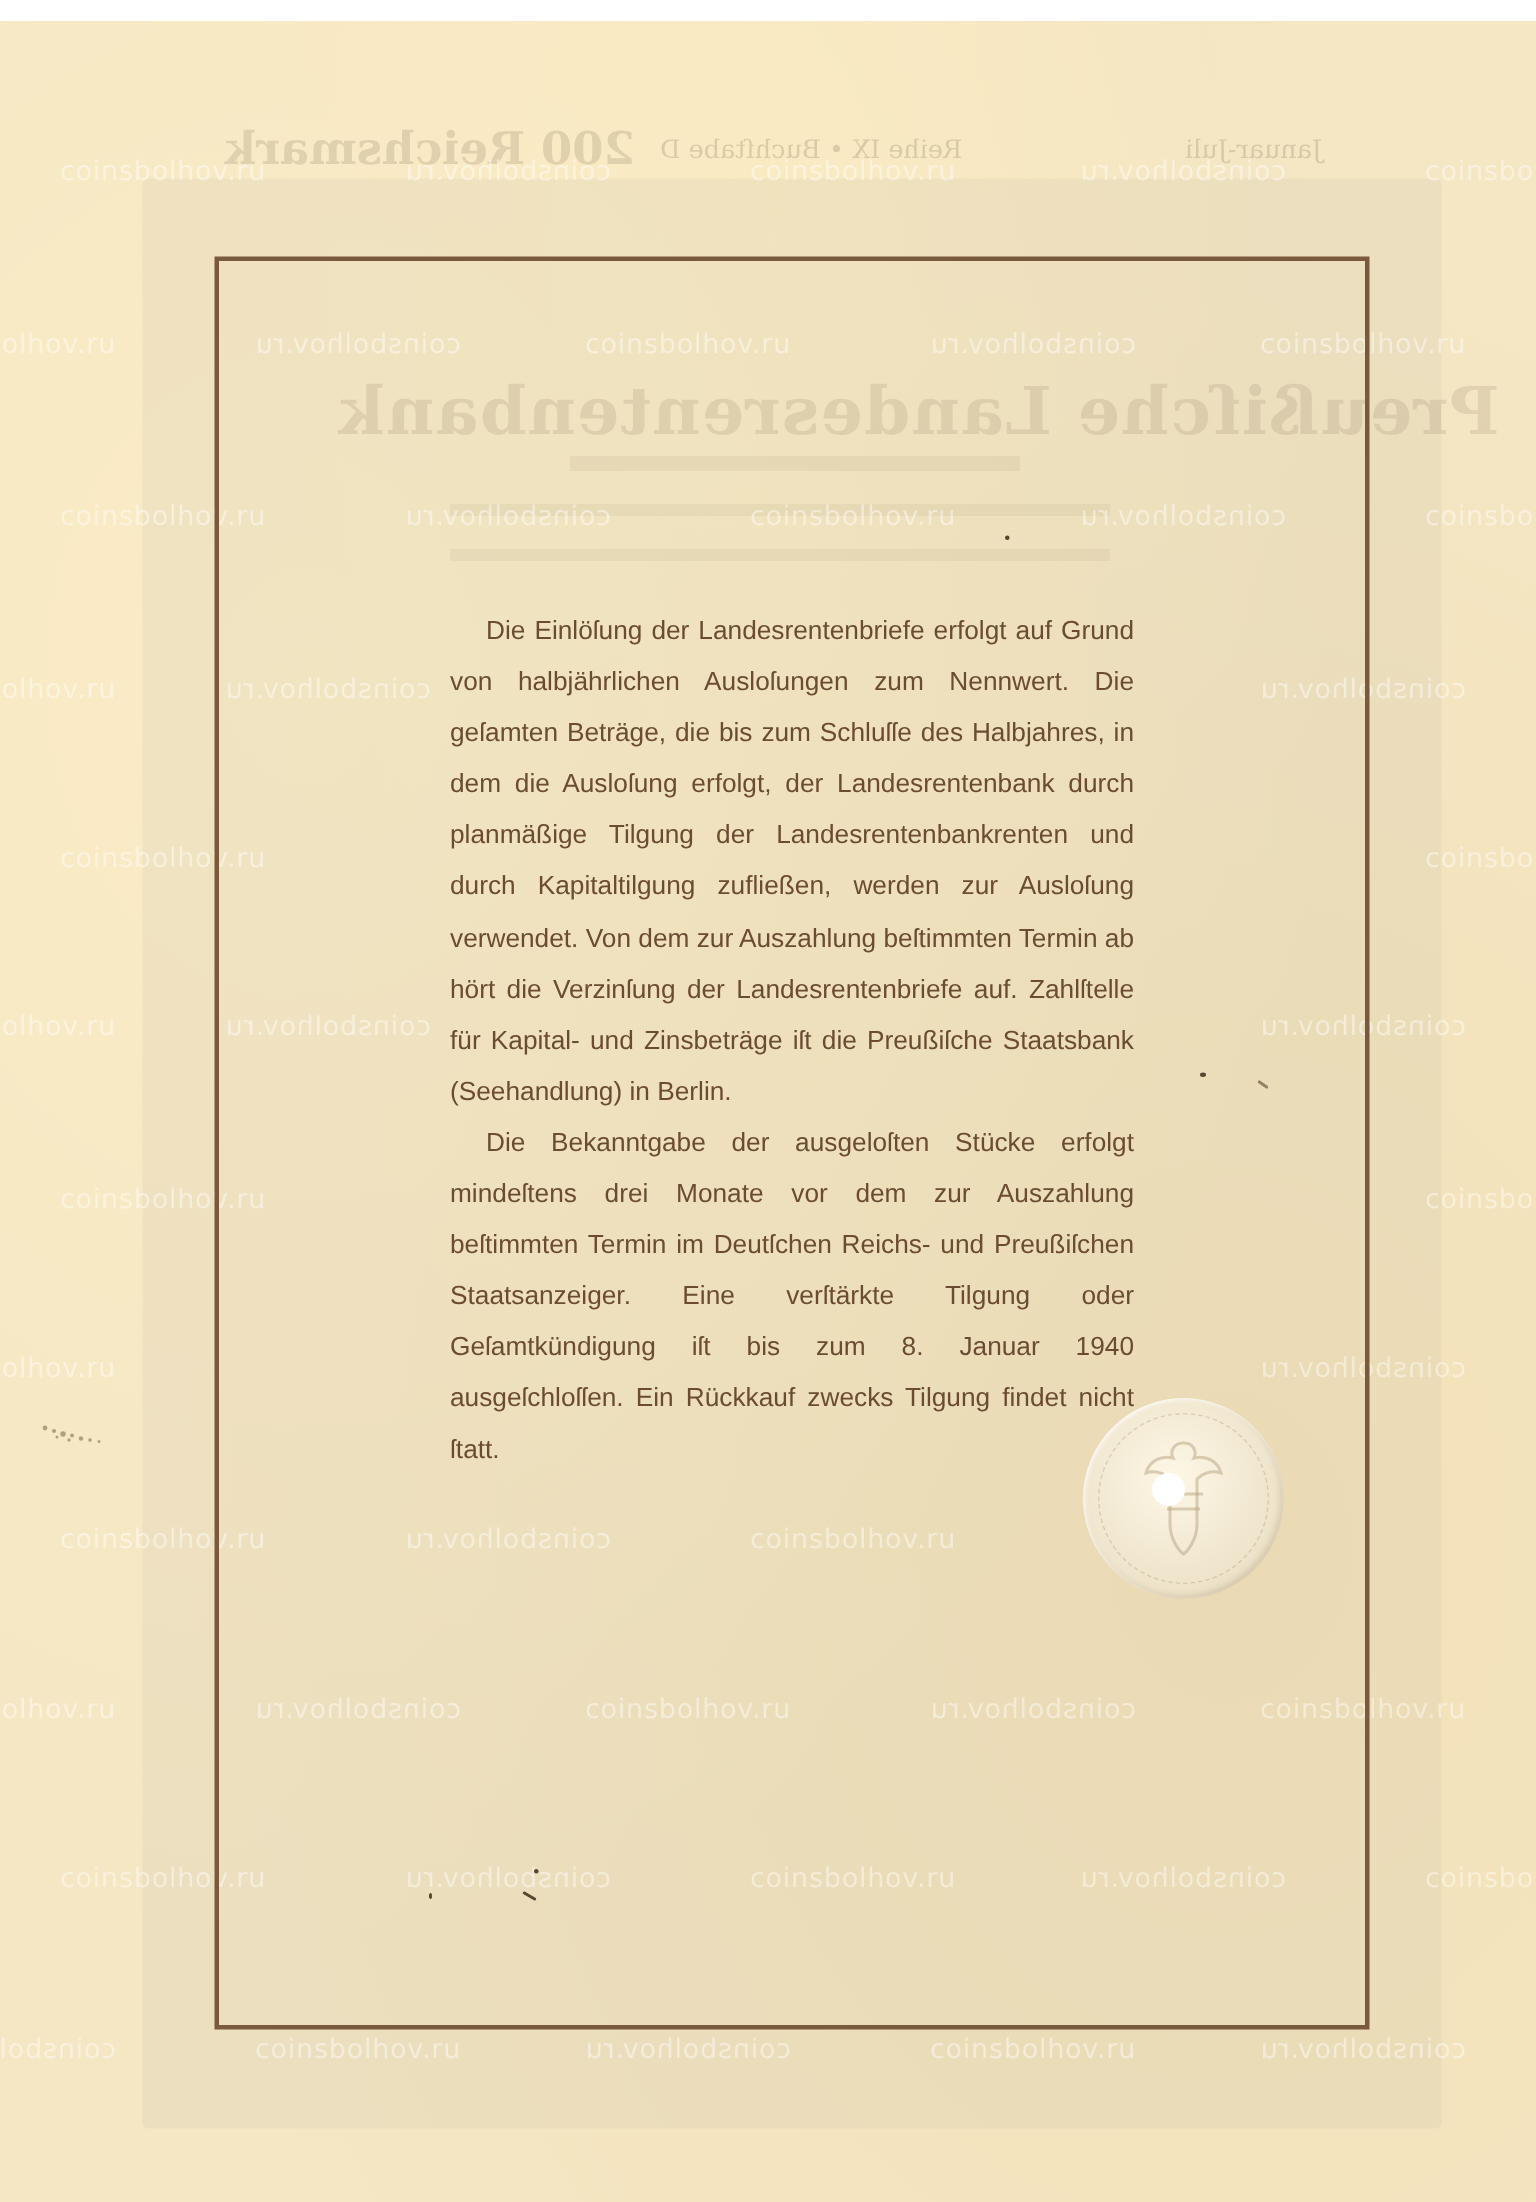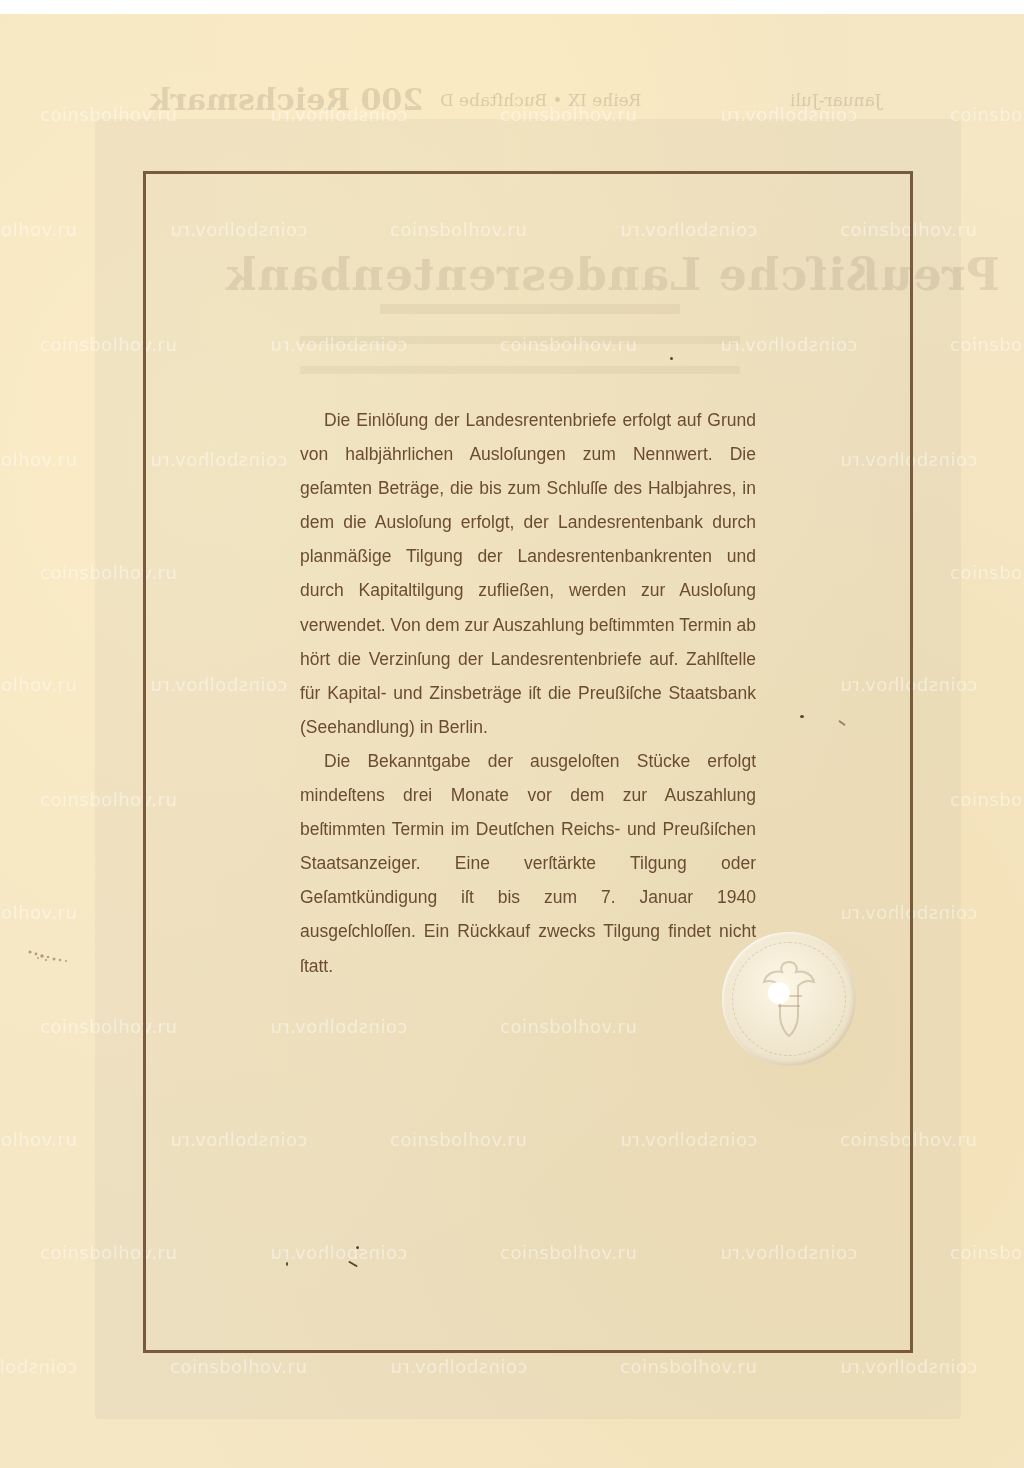--- a/index.html
+++ b/index.html
@@ -209,21 +209,21 @@
   <div class="watermark" style="left:170px; top:1342px;">coinsbolhov.ru</div>
   <div class="watermark flip" style="left:390px; top:1342px;">coinsbolhov.ru</div>
   <div class="watermark" style="left:620px; top:1342px;">coinsbolhov.ru</div>
   <div class="watermark flip" style="left:840px; top:1342px;">coinsbolhov.ru</div>
 </div>
 
 <div class="frame"></div>
 
 <div class="text-block">
   <p>Die Einlöſung der Landesrentenbriefe erfolgt auf Grund von halbjährlichen Ausloſungen zum Nenn­wert. Die geſamten Beträge, die bis zum Schluſſe des Halbjahres, in dem die Ausloſung erfolgt, der Landesrentenbank durch planmäßige Tilgung der Landesrentenbankrenten und durch Kapitaltilgung zufließen, werden zur Ausloſung verwendet. Von dem zur Auszahlung beſtimmten Termin ab hört die Verzinſung der Landesrentenbriefe auf. Zahlſtelle für Kapital- und Zinsbeträge iſt die Preußiſche Staatsbank (Seehandlung) in Berlin.</p>
-  <p>Die Bekanntgabe der ausgeloſten Stücke erfolgt mindeſtens drei Monate vor dem zur Auszahlung beſtimmten Termin im Deutſchen Reichs- und Preu­ßiſchen Staatsanzeiger. Eine verſtärkte Tilgung oder Geſamtkündigung iſt bis zum 7. Januar 1940 ausgeſchloſſen. Ein Rückkauf zwecks Tilgung findet nicht ſtatt.</p>
+  <p>Die Bekanntgabe der ausgeloſten Stücke erfolgt mindeſtens drei Monate vor dem zur Auszahlung beſtimmten Termin im Deutſchen Reichs- und Preu­ßiſchen Staatsanzeiger. Eine verſtärkte Tilgung oder Geſamtkündigung iſt bis zum 8. Januar 1940 ausgeſchloſſen. Ein Rückkauf zwecks Tilgung findet nicht ſtatt.</p>
 </div>
 
 <div class="seal">
   <div class="seal-ring"></div>
   <svg class="seal-eagle" viewBox="0 0 58 84">
     <g fill="none" stroke="rgba(175,155,120,0.45)" stroke-width="2">
       <path d="M29 6 C22 6 20 12 22 16 C14 14 6 18 4 26 C10 24 16 26 20 30 L20 60 C20 70 26 78 29 80 C32 78 38 70 38 60 L38 30 C42 26 48 24 54 26 C52 18 44 14 36 16 C38 12 36 6 29 6 Z"></path>
       <path d="M16 40 L42 40 M18 50 L40 50"></path>
     </g>
   </svg>

